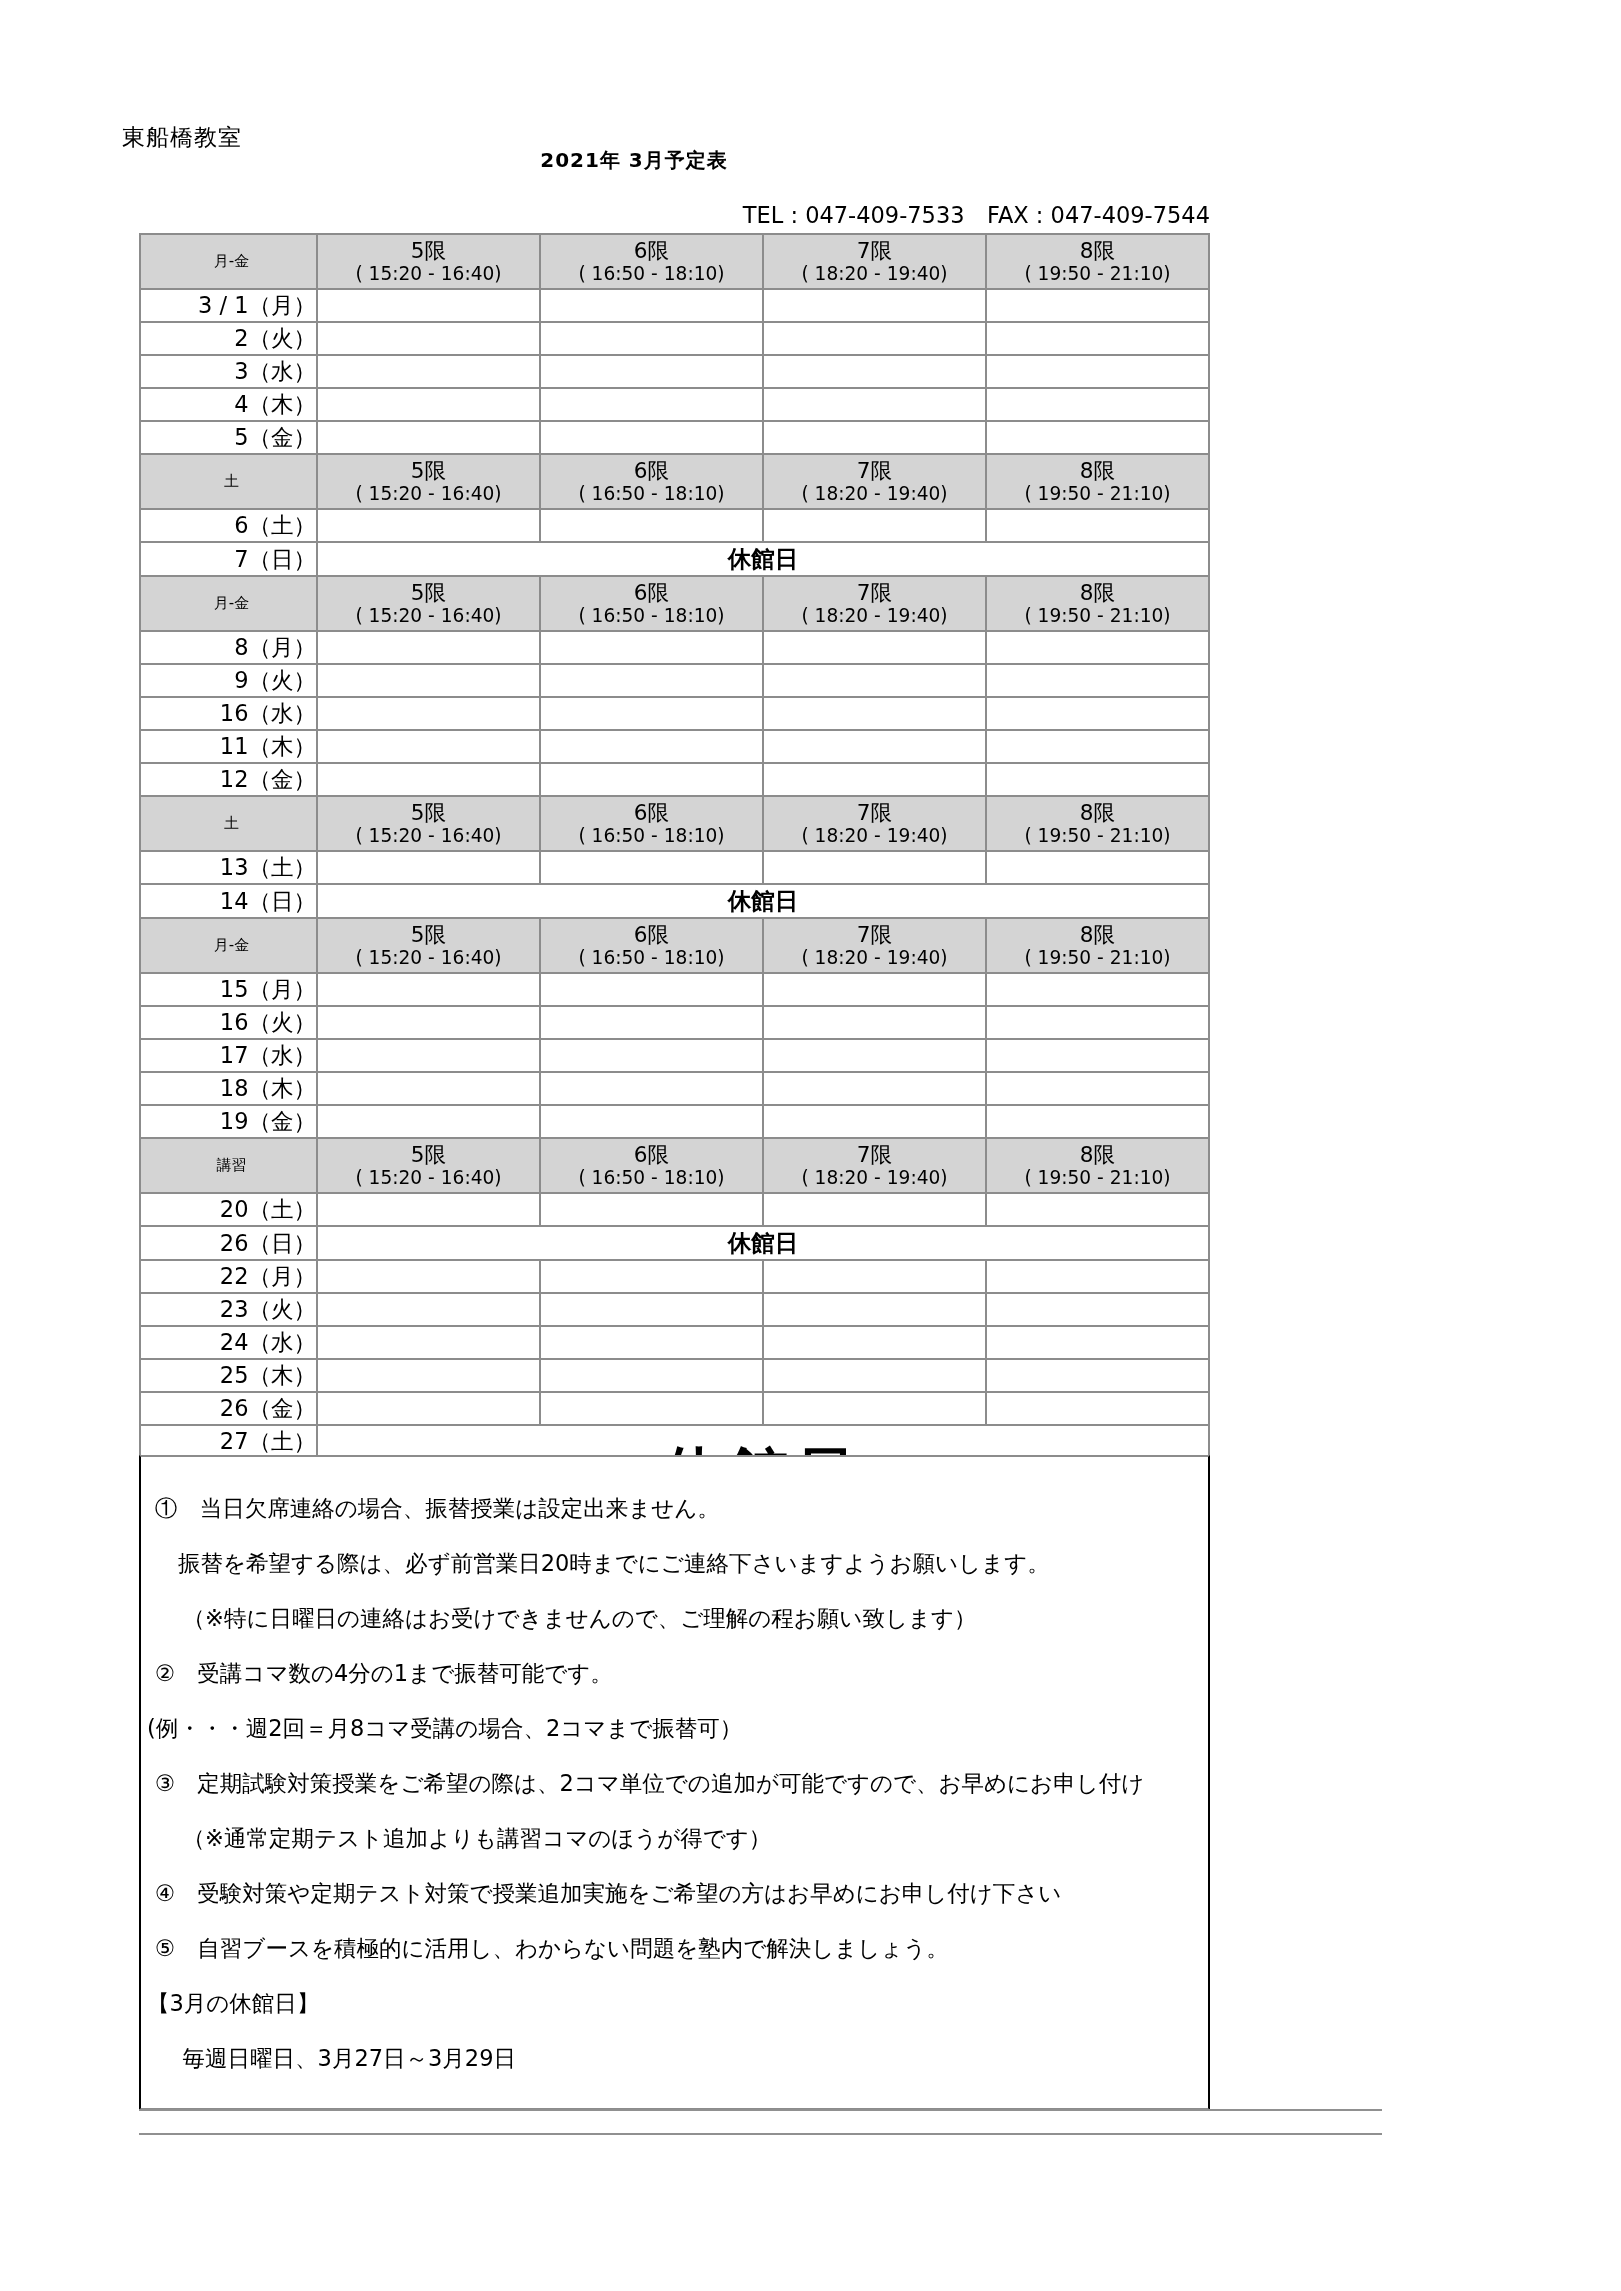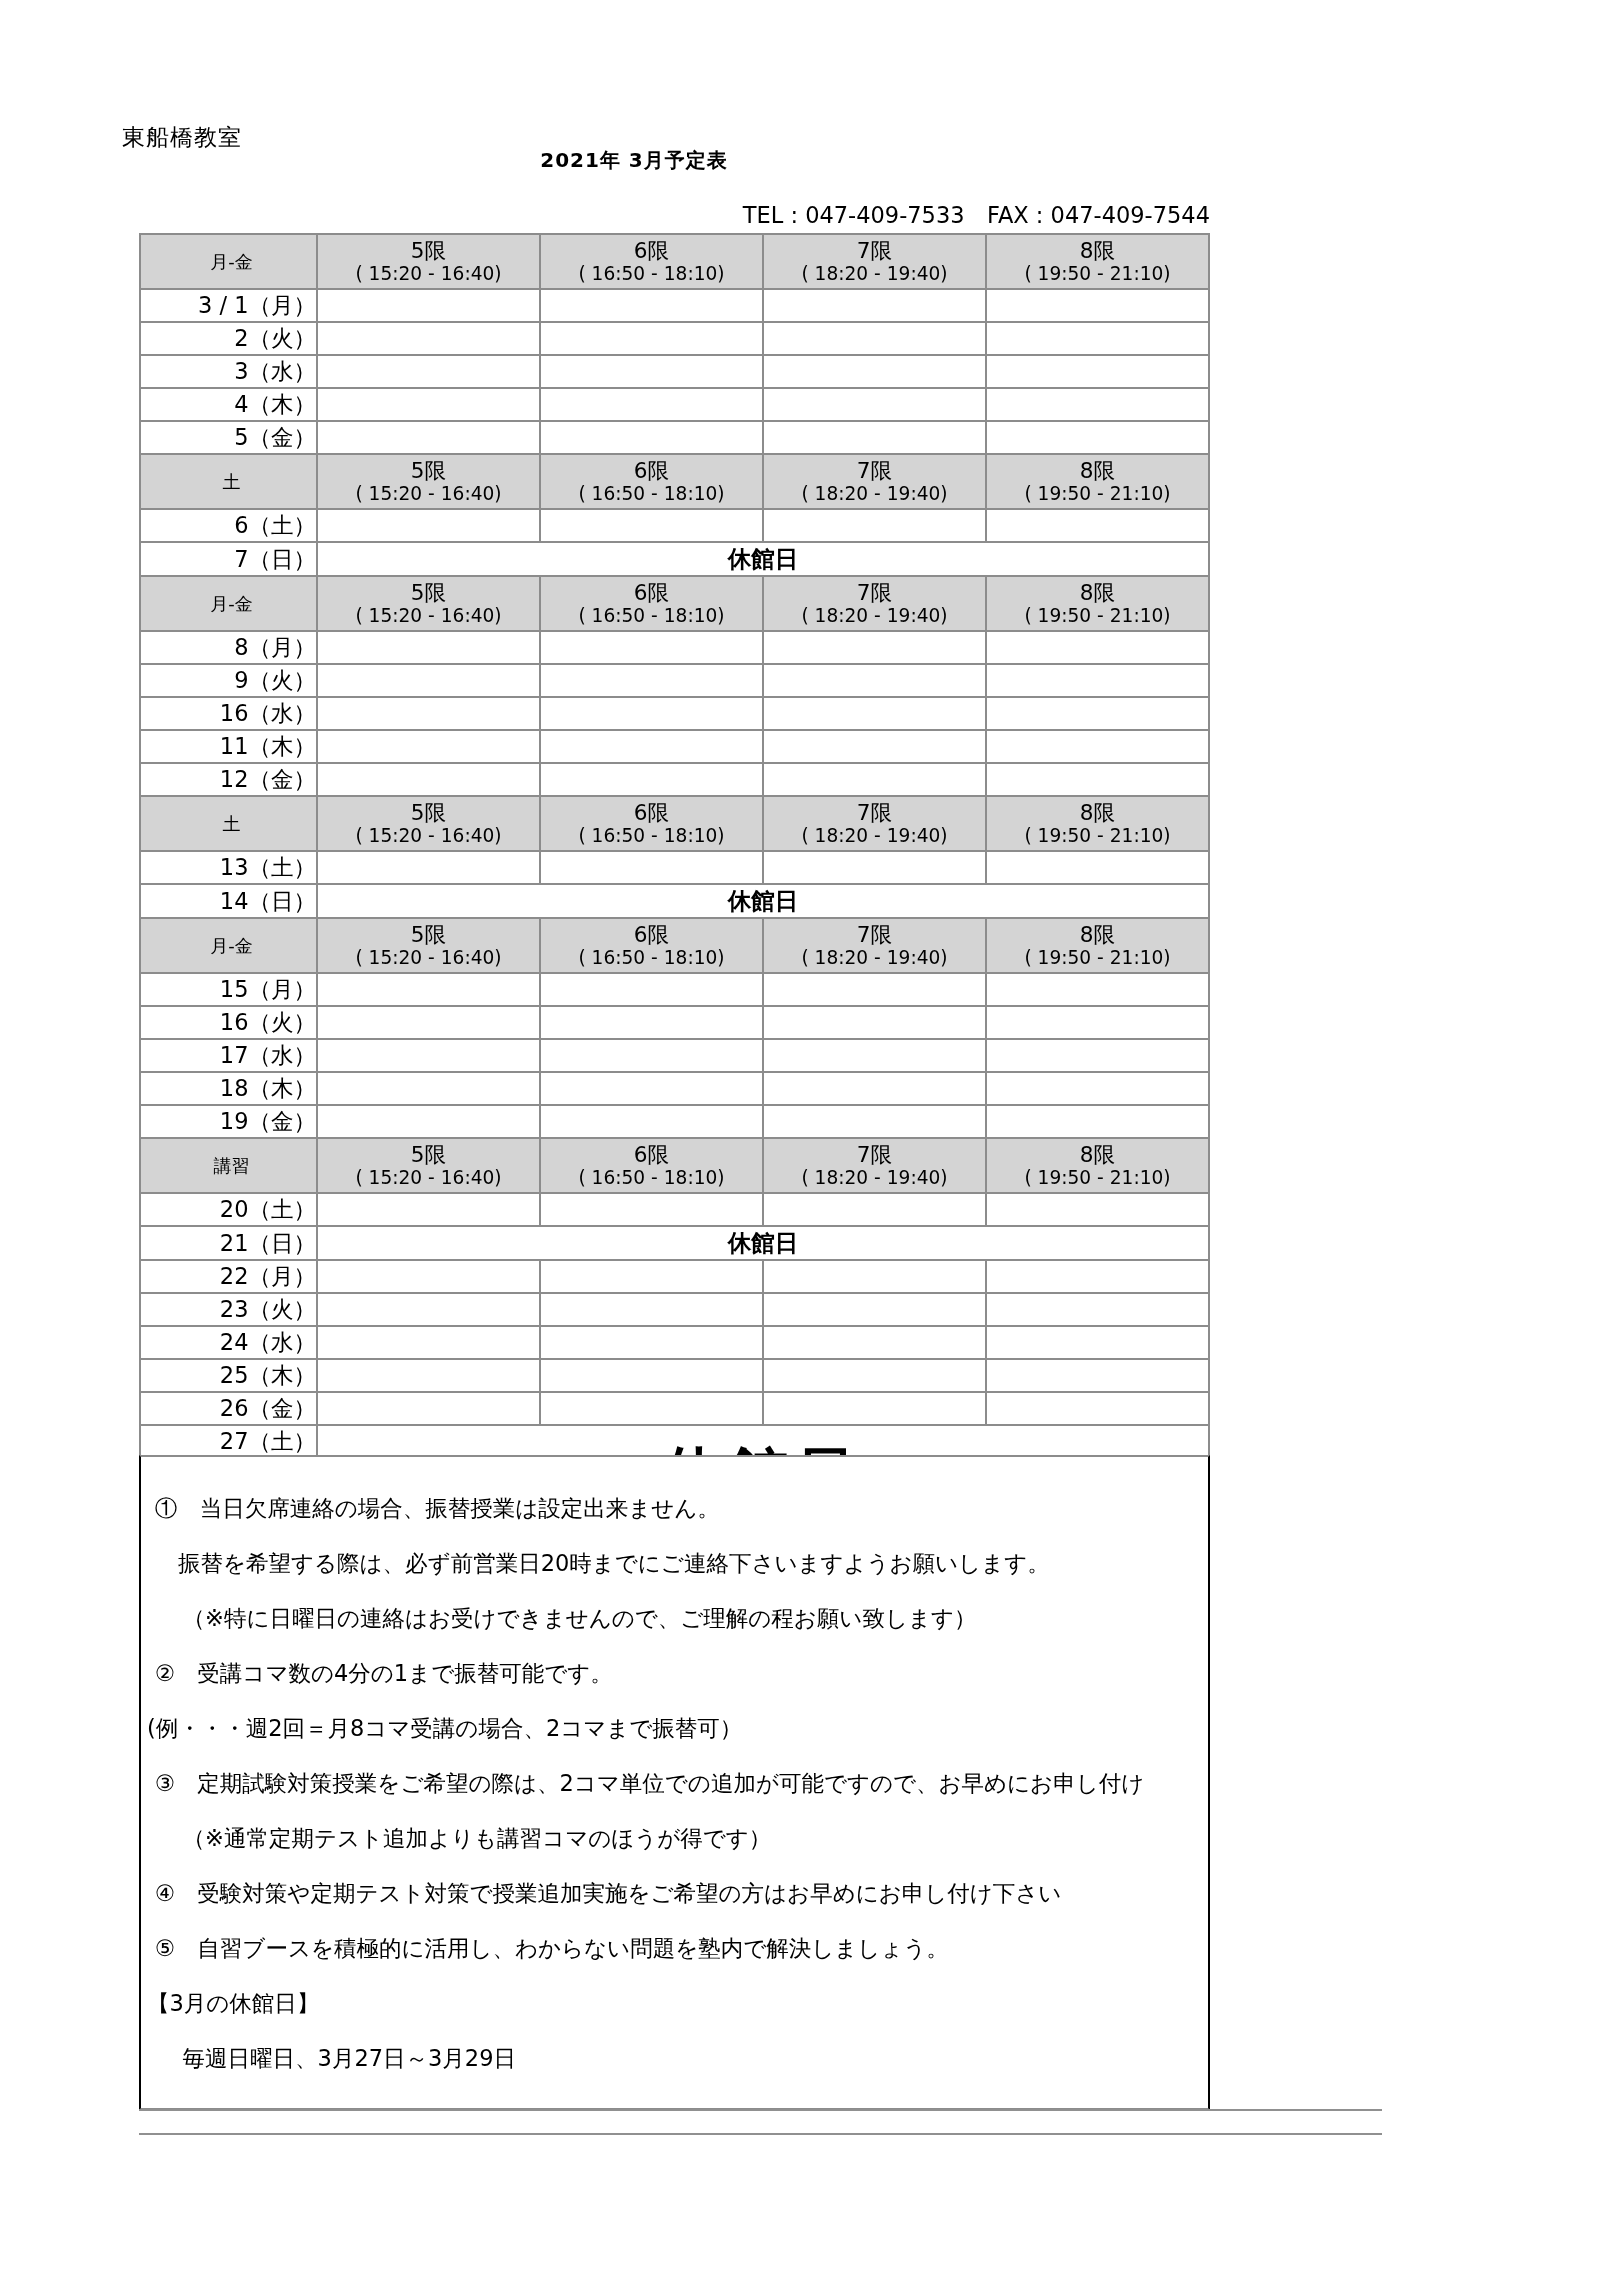--- a/index.html
+++ b/index.html
@@ -28,21 +28,21 @@
     border:2px solid #6e6e6e;
   }
   table.sched td{
     border:2px solid #8c8c8c;
     padding:0;overflow:hidden;white-space:nowrap;
     background:#fff;
   }
   tr.hdr td{height:53px;background:var(--gray);text-align:center;vertical-align:middle;}
   tr.dr td{height:25.5px;border-top-width:2.9px;border-bottom-width:2.9px;vertical-align:middle;}
   td.daycol{}
-  .section-label{font-size:18px;padding-left:6px;}
+  .section-label{font-size:15px;padding-left:6px;}
   .plabel{font-size:21.6px;line-height:25.5px;}
   .ptime{font-size:18.6px;line-height:21.6px;}
   td.date{
     text-align:right;padding-right:11.8px;font-size:22.5px;
   }
   td.c-green{background:var(--green);}
   td.c-blue{background:var(--blue);}
   td.c-pink{background:var(--pink);}
   td.closed-band{
     background:var(--yellow);text-align:center;
@@ -346,21 +346,21 @@
         </td>
       </tr>
       <tr class="dr">
         <td class="daycol date c-blue">20（土）</td>
         <td></td>
         <td></td>
         <td></td>
         <td></td>
       </tr>
       <tr class="dr">
-        <td class="daycol date c-pink">21（日）</td>
+        <td class="daycol date c-pink">26（日）</td>
         <td class="closed-band" colspan="4">休館日</td>
       </tr>
       <tr class="dr">
         <td class="daycol date c-green">22（月）</td>
         <td></td>
         <td></td>
         <td></td>
         <td></td>
       </tr>
       <tr class="dr">

